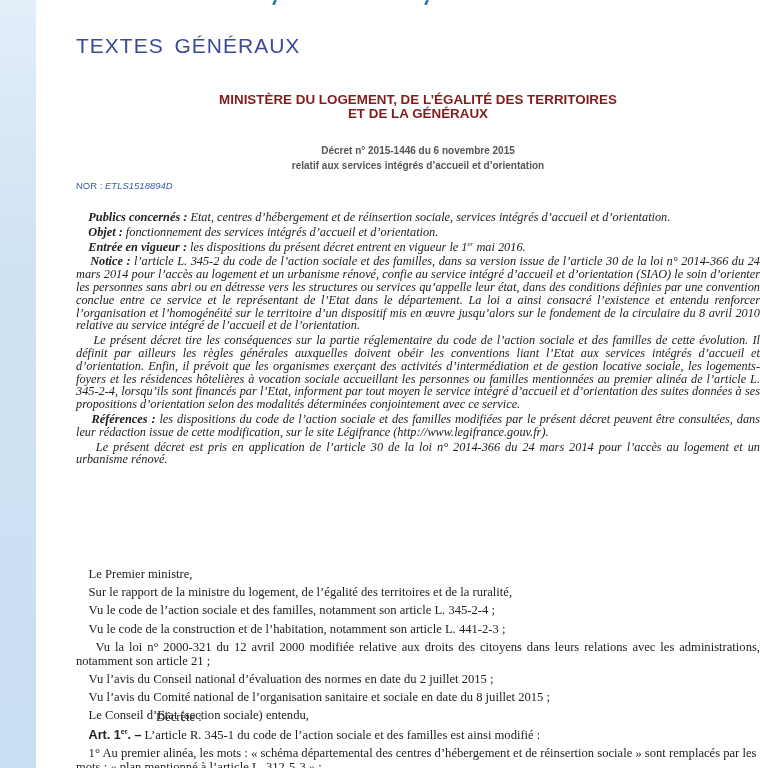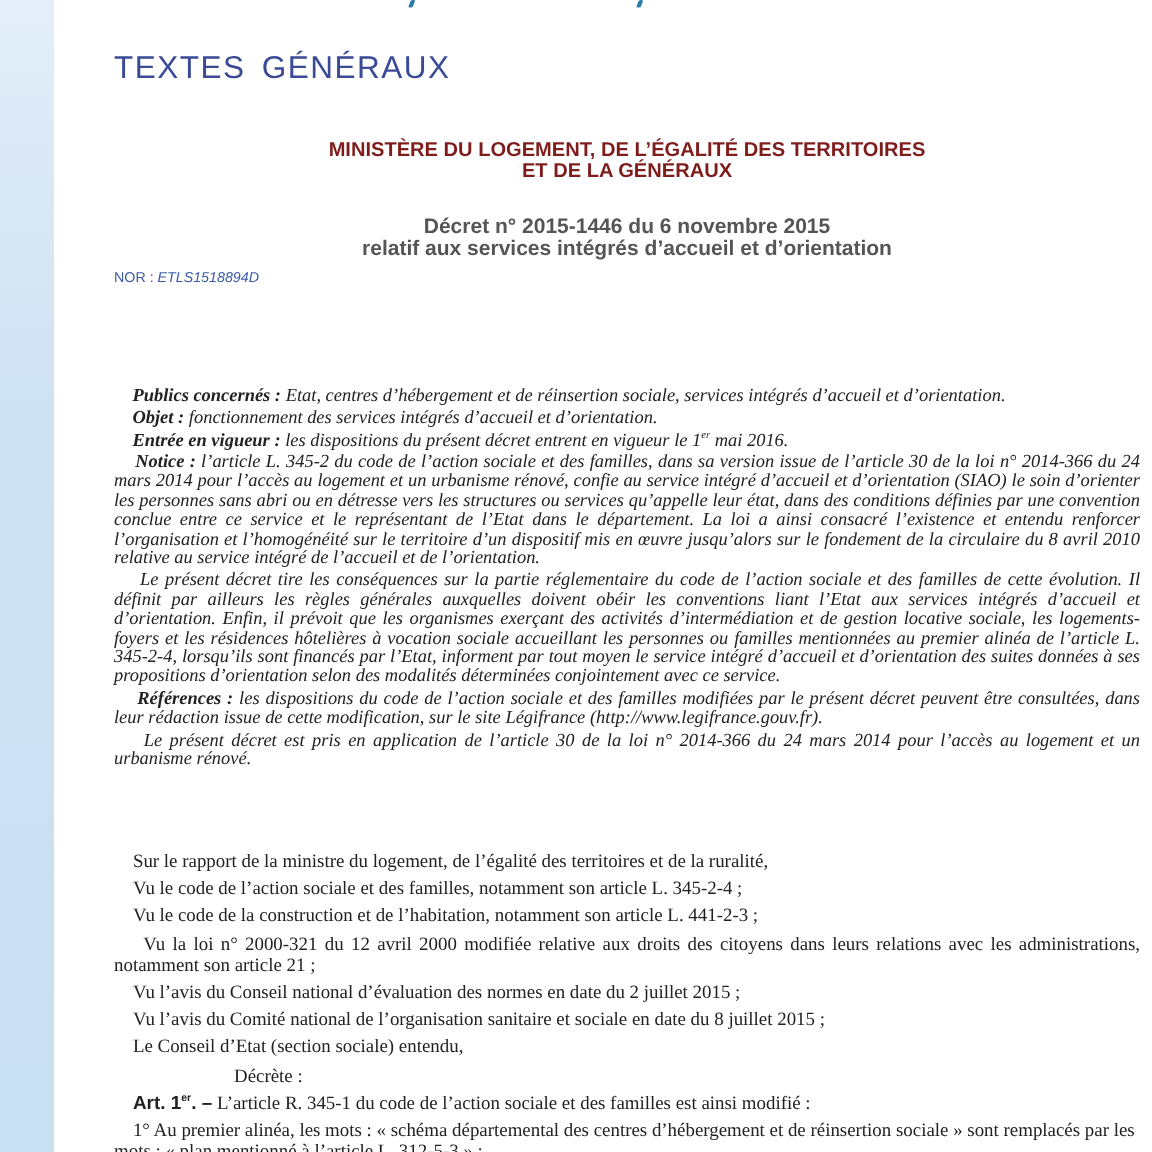--- a/index.html
+++ b/index.html
@@ -7,25 +7,25 @@
   .side-strip { position:absolute; left:0; top:0; width:36px; height:768px;
     background:linear-gradient(to bottom, #e3eef9 0%, #cfe2f3 35%, #c9dff2 100%); }
   .top-fragments { position:absolute; top:0; left:0; width:768px; height:8px; }
   .frag { position:absolute; top:0; width:3px; height:5px; background:#2a7fa8; border-radius:1px; transform:skewX(-20deg); }
   .page { position:absolute; left:76px; top:0; width:684px; }
   .section-title { position:absolute; top:34px; left:0; width:100%; 
     font-family:"Liberation Sans", sans-serif; font-size:21px; letter-spacing:1px; color:#3b4a96; word-spacing:4px; }
   .ministry { position:absolute; top:93px; left:0; width:100%; text-align:center;
     font-family:"Liberation Sans", sans-serif; font-weight:bold; font-size:13.4px; line-height:14px; color:#7f1d1d; }
   .decree-title { position:absolute; top:143px; left:0; width:100%; text-align:center;
-    font-family:"Liberation Sans", sans-serif; font-weight:bold; font-size:14px; line-height:15px; color:#555; }
+    font-family:"Liberation Sans", sans-serif; font-weight:bold; font-size:10px; line-height:15px; color:#555; }
   .nor { position:absolute; top:180px; left:0; width:100%; text-align:left;
     font-family:Liberation Sans, sans-serif; font-size:9.5px; color:#3b5aa8; }
   .nor .nor-val { font-style:italic; }
-  .notice { position:absolute; top:211px; left:0; width:684px; font-style:italic; font-size:12.3px; line-height:12.8px; text-align:justify;margin-top:46px; }
+  .notice { position:absolute; top:211px; left:0; width:684px; font-style:italic; font-size:12.3px; line-height:12.8px; text-align:justify; }
   .notice p { margin:0 0 2px 0; text-indent:0; }
   .notice b { font-style:italic; font-weight:bold; }
   .notice p { text-indent:0; }
   .visas { position:absolute; top:567px; left:0; width:684px; font-size:12.6px; line-height:14px; text-align:justify; }
   .visas p { margin:0 0 4.2px 0; }
   .decrete { position:absolute; top:710px; left:80px; font-size:12.6px; }
   .article { position:absolute; top:728px; left:0; width:684px; font-size:12.6px; line-height:14px; }
   .article p { margin:0 0 4px 0; }
   .art-label { font-family:"Liberation Sans", sans-serif; font-weight:bold; font-size:12.6px; }
   sup { font-size:7px; line-height:0; }
@@ -61,20 +61,21 @@
     <p>&nbsp;&nbsp;&nbsp;&nbsp;<b>Publics concernés :</b><span> Etat, centres d’hébergement et de réinsertion sociale, services intégrés d’accueil et d’orientation.</span></p>
     <p>&nbsp;&nbsp;&nbsp;&nbsp;<b>Objet :</b><span> fonctionnement des services intégrés d’accueil et d’orientation.</span></p>
     <p>&nbsp;&nbsp;&nbsp;&nbsp;<b>Entrée en vigueur :</b><span> les dispositions du présent décret entrent en vigueur le 1</span><sup>er</sup><span> mai 2016.</span></p>
     <p>&nbsp;&nbsp;&nbsp;&nbsp;<b>Notice :</b><span> l’article L. 345-2 du code de l’action sociale et des familles, dans sa version issue de l’article 30 de la loi n° 2014-366 du 24 mars 2014 pour l’accès au logement et un urbanisme rénové, confie au service intégré d’accueil et d’orientation (SIAO) le soin d’orienter les personnes sans abri ou en détresse vers les structures ou services qu’appelle leur état, dans des conditions définies par une convention conclue entre ce service et le représentant de l’Etat dans le département. La loi a ainsi consacré l’existence et entendu renforcer l’organisation et l’homogénéité sur le territoire d’un dispositif mis en œuvre jusqu’alors sur le fondement de la circulaire du 8 avril 2010 relative au service intégré de l’accueil et de l’orientation.</span></p>
     <p>&nbsp;&nbsp;&nbsp;&nbsp;<span>Le présent décret tire les conséquences sur la partie réglementaire du code de l’action sociale et des familles de cette évolution. Il définit par ailleurs les règles générales auxquelles doivent obéir les conventions liant l’Etat aux services intégrés d’accueil et d’orientation. Enfin, il prévoit que les organismes exerçant des activités d’intermédiation et de gestion locative sociale, les logements-foyers et les résidences hôtelières à vocation sociale accueillant les personnes ou familles mentionnées au premier alinéa de l’article L. 345-2-4, lorsqu’ils sont financés par l’Etat, informent par tout moyen le service intégré d’accueil et d’orientation des suites données à ses propositions d’orientation selon des modalités déterminées conjointement avec ce service.</span></p>
     <p>&nbsp;&nbsp;&nbsp;&nbsp;<b>Références :</b><span> les dispositions du code de l’action sociale et des familles modifiées par le présent décret peuvent être consultées, dans leur rédaction issue de cette modification, sur le site Légifrance (http://www.legifrance.gouv.fr).</span></p>
     <p>&nbsp;&nbsp;&nbsp;&nbsp;<span>Le présent décret est pris en application de l’article 30 de la loi n° 2014-366 du 24 mars 2014 pour l’accès au logement et un urbanisme rénové.</span></p>
   </div>
 
   <div class="visas">
+    <p>&nbsp;&nbsp;&nbsp;&nbsp;<span>Le Premier ministre,</span></p>
     <p>&nbsp;&nbsp;&nbsp;&nbsp;<span>Sur le rapport de la ministre du logement, de l’égalité des territoires et de la ruralité,</span></p>
     <p>&nbsp;&nbsp;&nbsp;&nbsp;<span>Vu le code de l’action sociale et des familles, notamment son article L. 345-2-4 ;</span></p>
     <p>&nbsp;&nbsp;&nbsp;&nbsp;<span>Vu le code de la construction et de l’habitation, notamment son article L. 441-2-3 ;</span></p>
     <p>&nbsp;&nbsp;&nbsp;&nbsp;<span>Vu la loi n° 2000-321 du 12 avril 2000 modifiée relative aux droits des citoyens dans leurs relations avec les administrations, notamment son article 21 ;</span></p>
     <p>&nbsp;&nbsp;&nbsp;&nbsp;<span>Vu l’avis du Conseil national d’évaluation des normes en date du 2 juillet 2015 ;</span></p>
     <p>&nbsp;&nbsp;&nbsp;&nbsp;<span>Vu l’avis du Comité national de l’organisation sanitaire et sociale en date du 8 juillet 2015 ;</span></p>
     <p>&nbsp;&nbsp;&nbsp;&nbsp;<span>Le Conseil d’Etat (section sociale) entendu,</span></p>
   </div>
 
   <div class="decrete">Décrète :</div>

